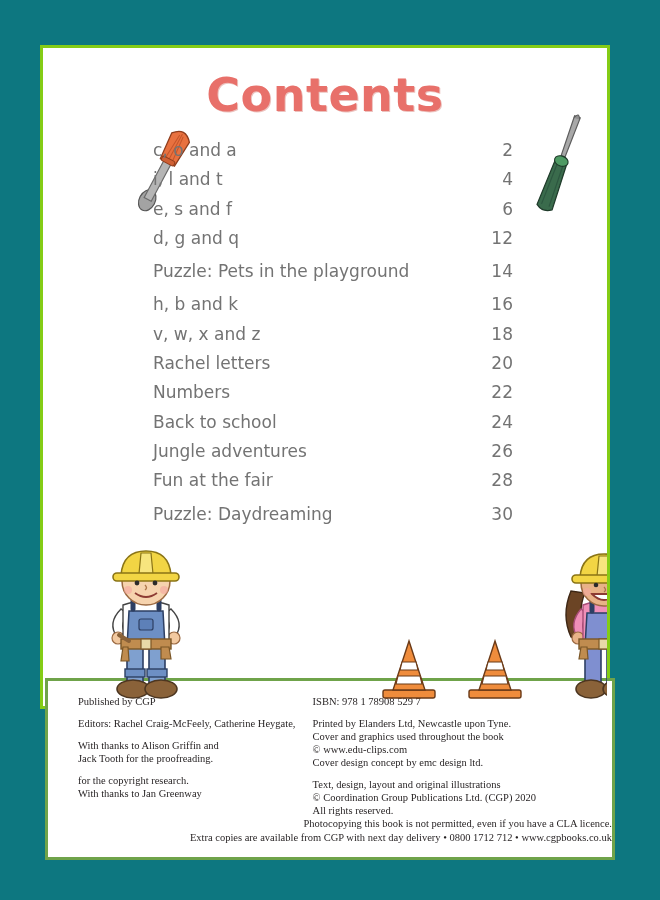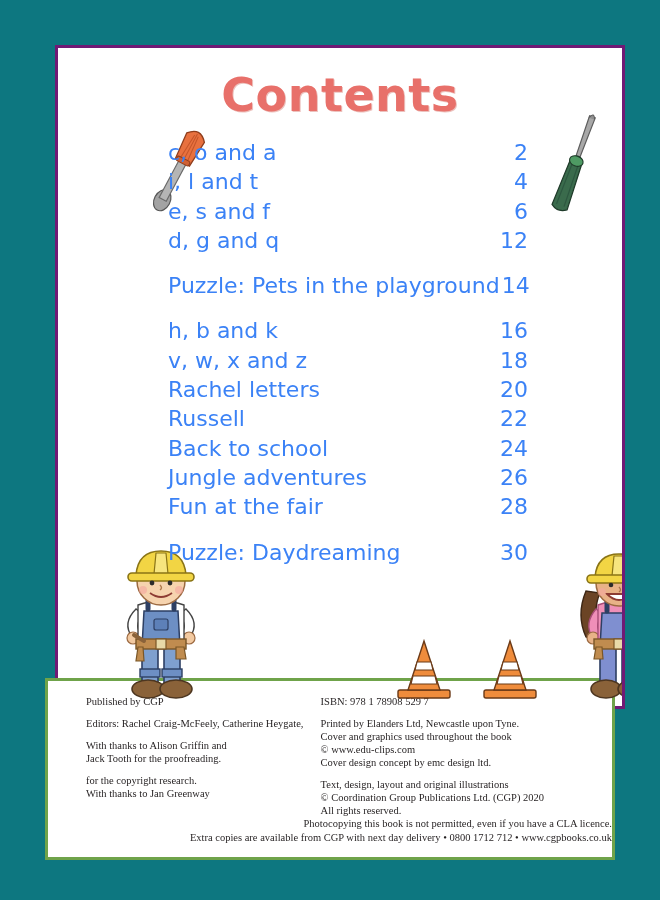--- a/index.html
+++ b/index.html
@@ -18,26 +18,26 @@
   
   .page {
     position: absolute;
     left: 0; top: 0;
     width: 660px;
     height: 900px;
   }
 
   .main-panel {
     position: absolute;
-    left: 55px;
+    left: 40px;
     top: 45px;
     width: 570px;
     height: 664px;
     background: #ffffff;
-    border: 3px solid #701a75;
+    border: 3px solid #84cc16;
     box-sizing: border-box;
     overflow: hidden;
   }
 
   .footer-panel {
     position: absolute;
     left: 45px;
     top: 678px;
     width: 570px;
     height: 182px;
@@ -70,24 +70,24 @@
     top: 92px;
     width: 360px;
     z-index: 5;
   }
   .toc-row {
     display: flex;
     align-items: baseline;
     justify-content: space-between;
     height: 29.3px;
     font-family: "DejaVu Sans", sans-serif;
-    font-size: 22px;
-    color: #3b82f6;
-  }
-  .toc-row.gap { margin-top: 16px; }
+    font-size: 17px;
+    color: #737373;
+  }
+  .toc-row.gap { margin-top: 4px; }
   .toc-label { white-space: nowrap; }
   .toc-page {
     text-align: right;
     min-width: 30px;
   }
 
   
   .illus { position: absolute; z-index: 4; }
 
   
@@ -98,21 +98,21 @@
   .builder-left { left: 48px; top: 495px; width: 110px; height: 160px; }
   .builder-right { left: 508px; top: 497px; width: 112px; height: 158px; }
 
   
   .cone-a { left: 338px; top: 590px; width: 56px; height: 62px; }
   .cone-b { left: 424px; top: 590px; width: 56px; height: 62px; }
 
   
   .footer-cols {
     position: absolute;
-    left: 8px; top: 14px;
+    left: 0; top: 14px;
     width: 100%;
     display: flex;
   }
   .fcol-left {
     width: 265px;
     padding-left: 30px;
     box-sizing: border-box;
   }
   .fcol-right {
     width: 300px;
@@ -203,21 +203,21 @@
       </div>
       <div class="toc-row">
         <span class="toc-label">v, w, x and z</span>
         <span class="toc-page">18</span>
       </div>
       <div class="toc-row">
         <span class="toc-label">Rachel letters</span>
         <span class="toc-page">20</span>
       </div>
       <div class="toc-row">
-        <span class="toc-label">Russell</span>
+        <span class="toc-label">Numbers</span>
         <span class="toc-page">22</span>
       </div>
       <div class="toc-row">
         <span class="toc-label">Back to school</span>
         <span class="toc-page">24</span>
       </div>
       <div class="toc-row">
         <span class="toc-label">Jungle adventures</span>
         <span class="toc-page">26</span>
       </div>

